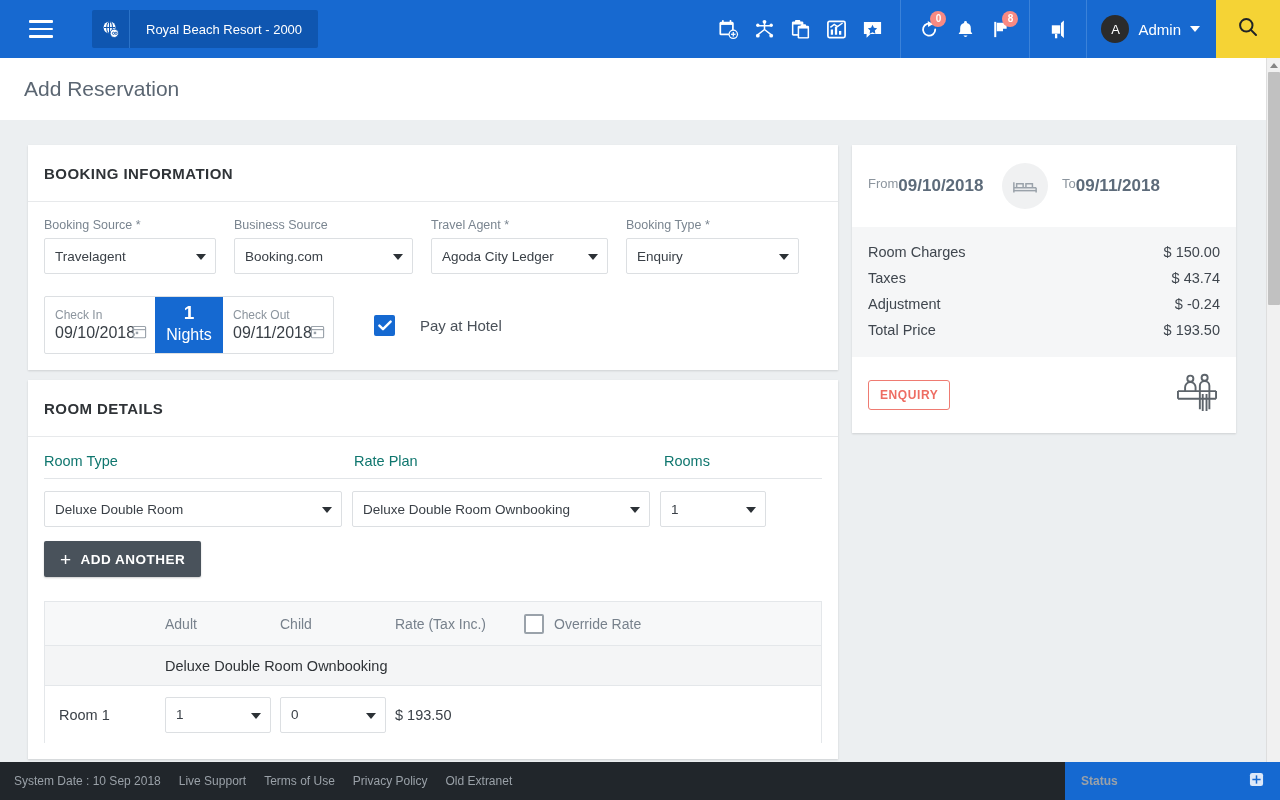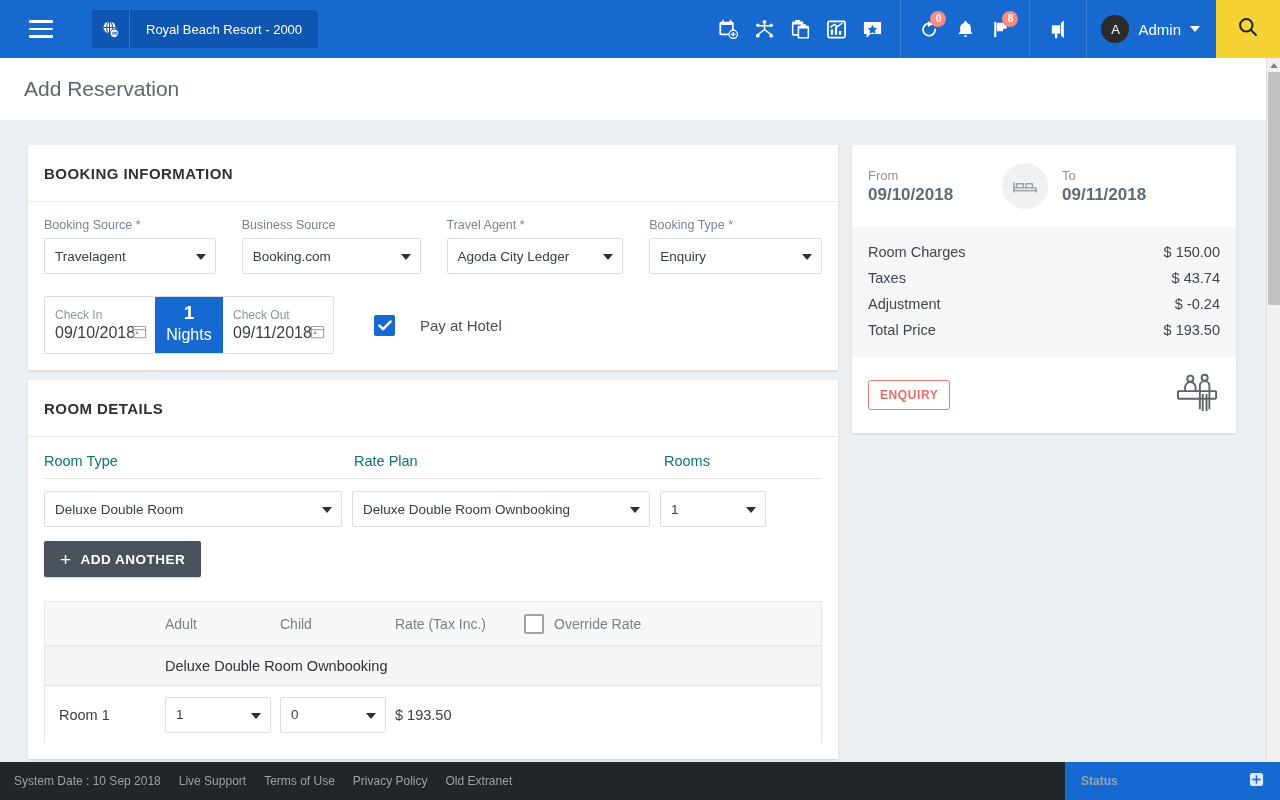--- a/index.html
+++ b/index.html
@@ -124,21 +124,21 @@
     padding: 0 16px;
     border-bottom: 1px solid #e7e9eb;
   }
   .card-title {
     font-size: 15px; font-weight: 700; color: #2f3337;
     letter-spacing: .45px;
   }
   .card-body { padding: 16px; }
 
   
-  .field-row { display: flex; gap: 26px; }
+  .field-row { display: flex; gap: 18px; }
   .field { display: flex; flex-direction: column; }
   .field-label {
     font-size: 12.5px; color: #7a8590; margin-bottom: 6px;
   }
   .select-box {
     position: relative;
     height: 36px;
     border: 1px solid #dcdfe2;
     border-radius: 2px;
     background: #fff;
@@ -260,21 +260,21 @@
     width: 20px; height: 20px;
     border: 2px solid #9aa2aa; border-radius: 2px; background:#fff;
     cursor: pointer;
   }
 
   
   .bill-dates {
     display: flex; align-items: center;
     padding: 18px 16px; gap: 14px;
   }
-  .bill-date { display: flex; flex-direction: column; }
+  .bill-date { display: flex; flex-direction: row; }
   .bill-date-lbl { font-size: 13px; color: #8c959e; margin-bottom: 2px; }
   .bill-date-val { font-size: 17px; font-weight: 700; color: #5d6b7a; }
   .bed-circle {
     width: 46px; height: 46px; border-radius: 50%;
     background: #f0f1f2;
     display: flex; align-items: center; justify-content: center;
   }
   .bill-lines { background: #f5f6f7; padding: 12px 16px 14px; }
   .bill-line {
     display: flex; justify-content: space-between;

